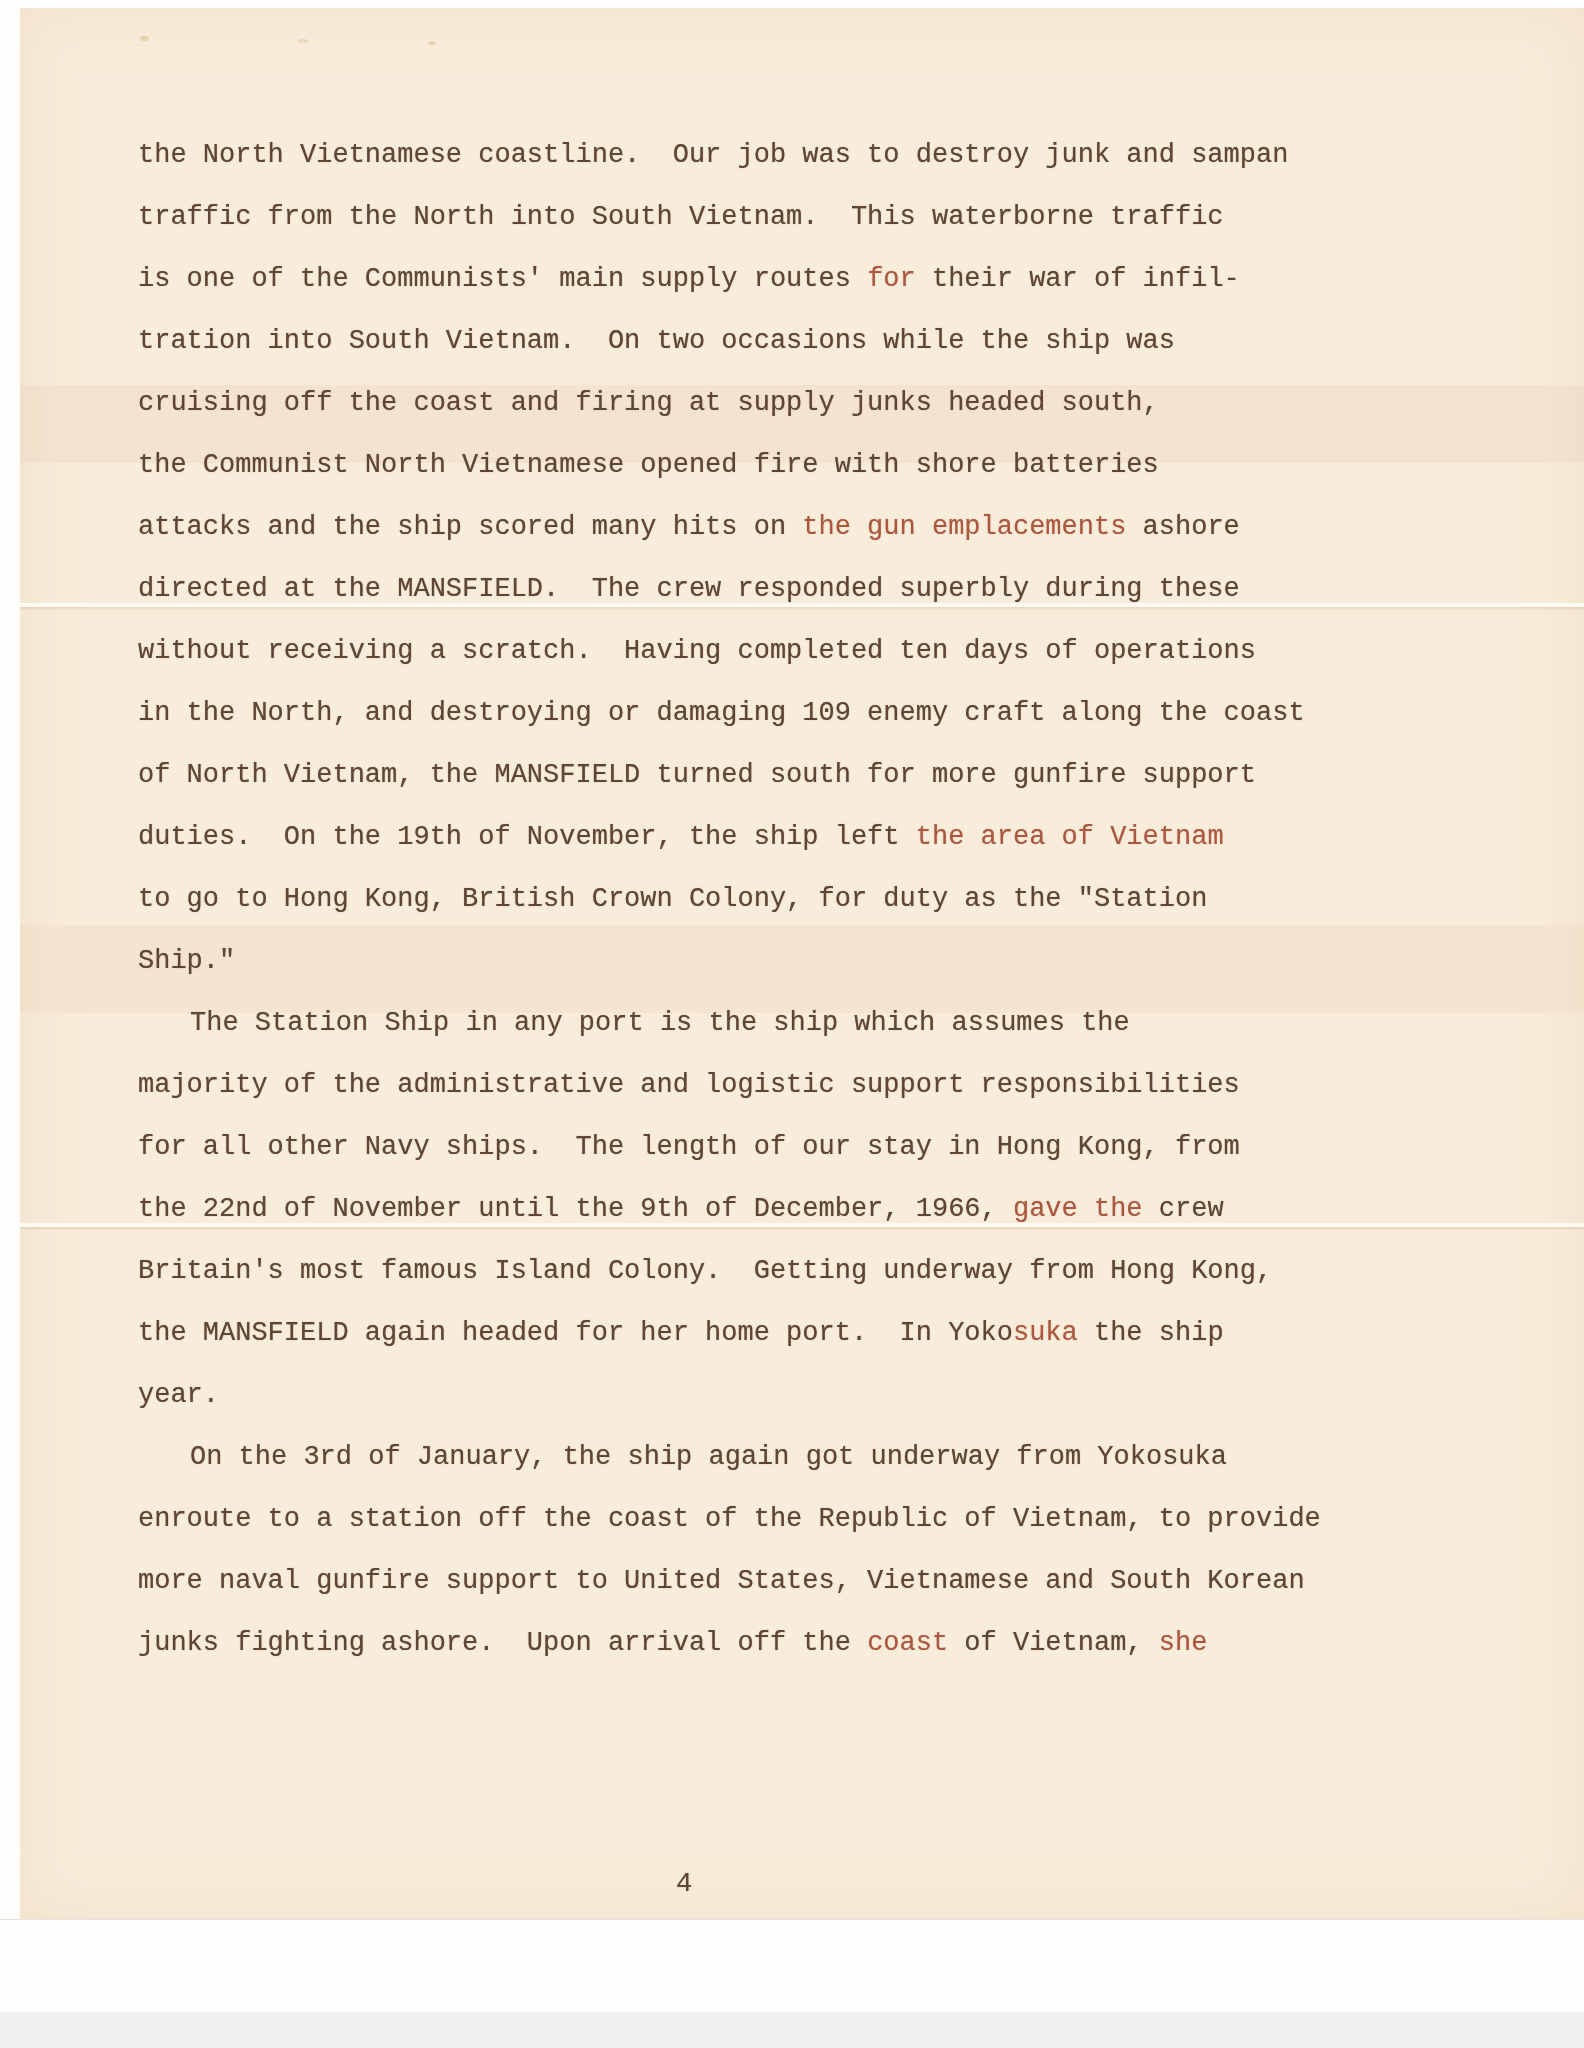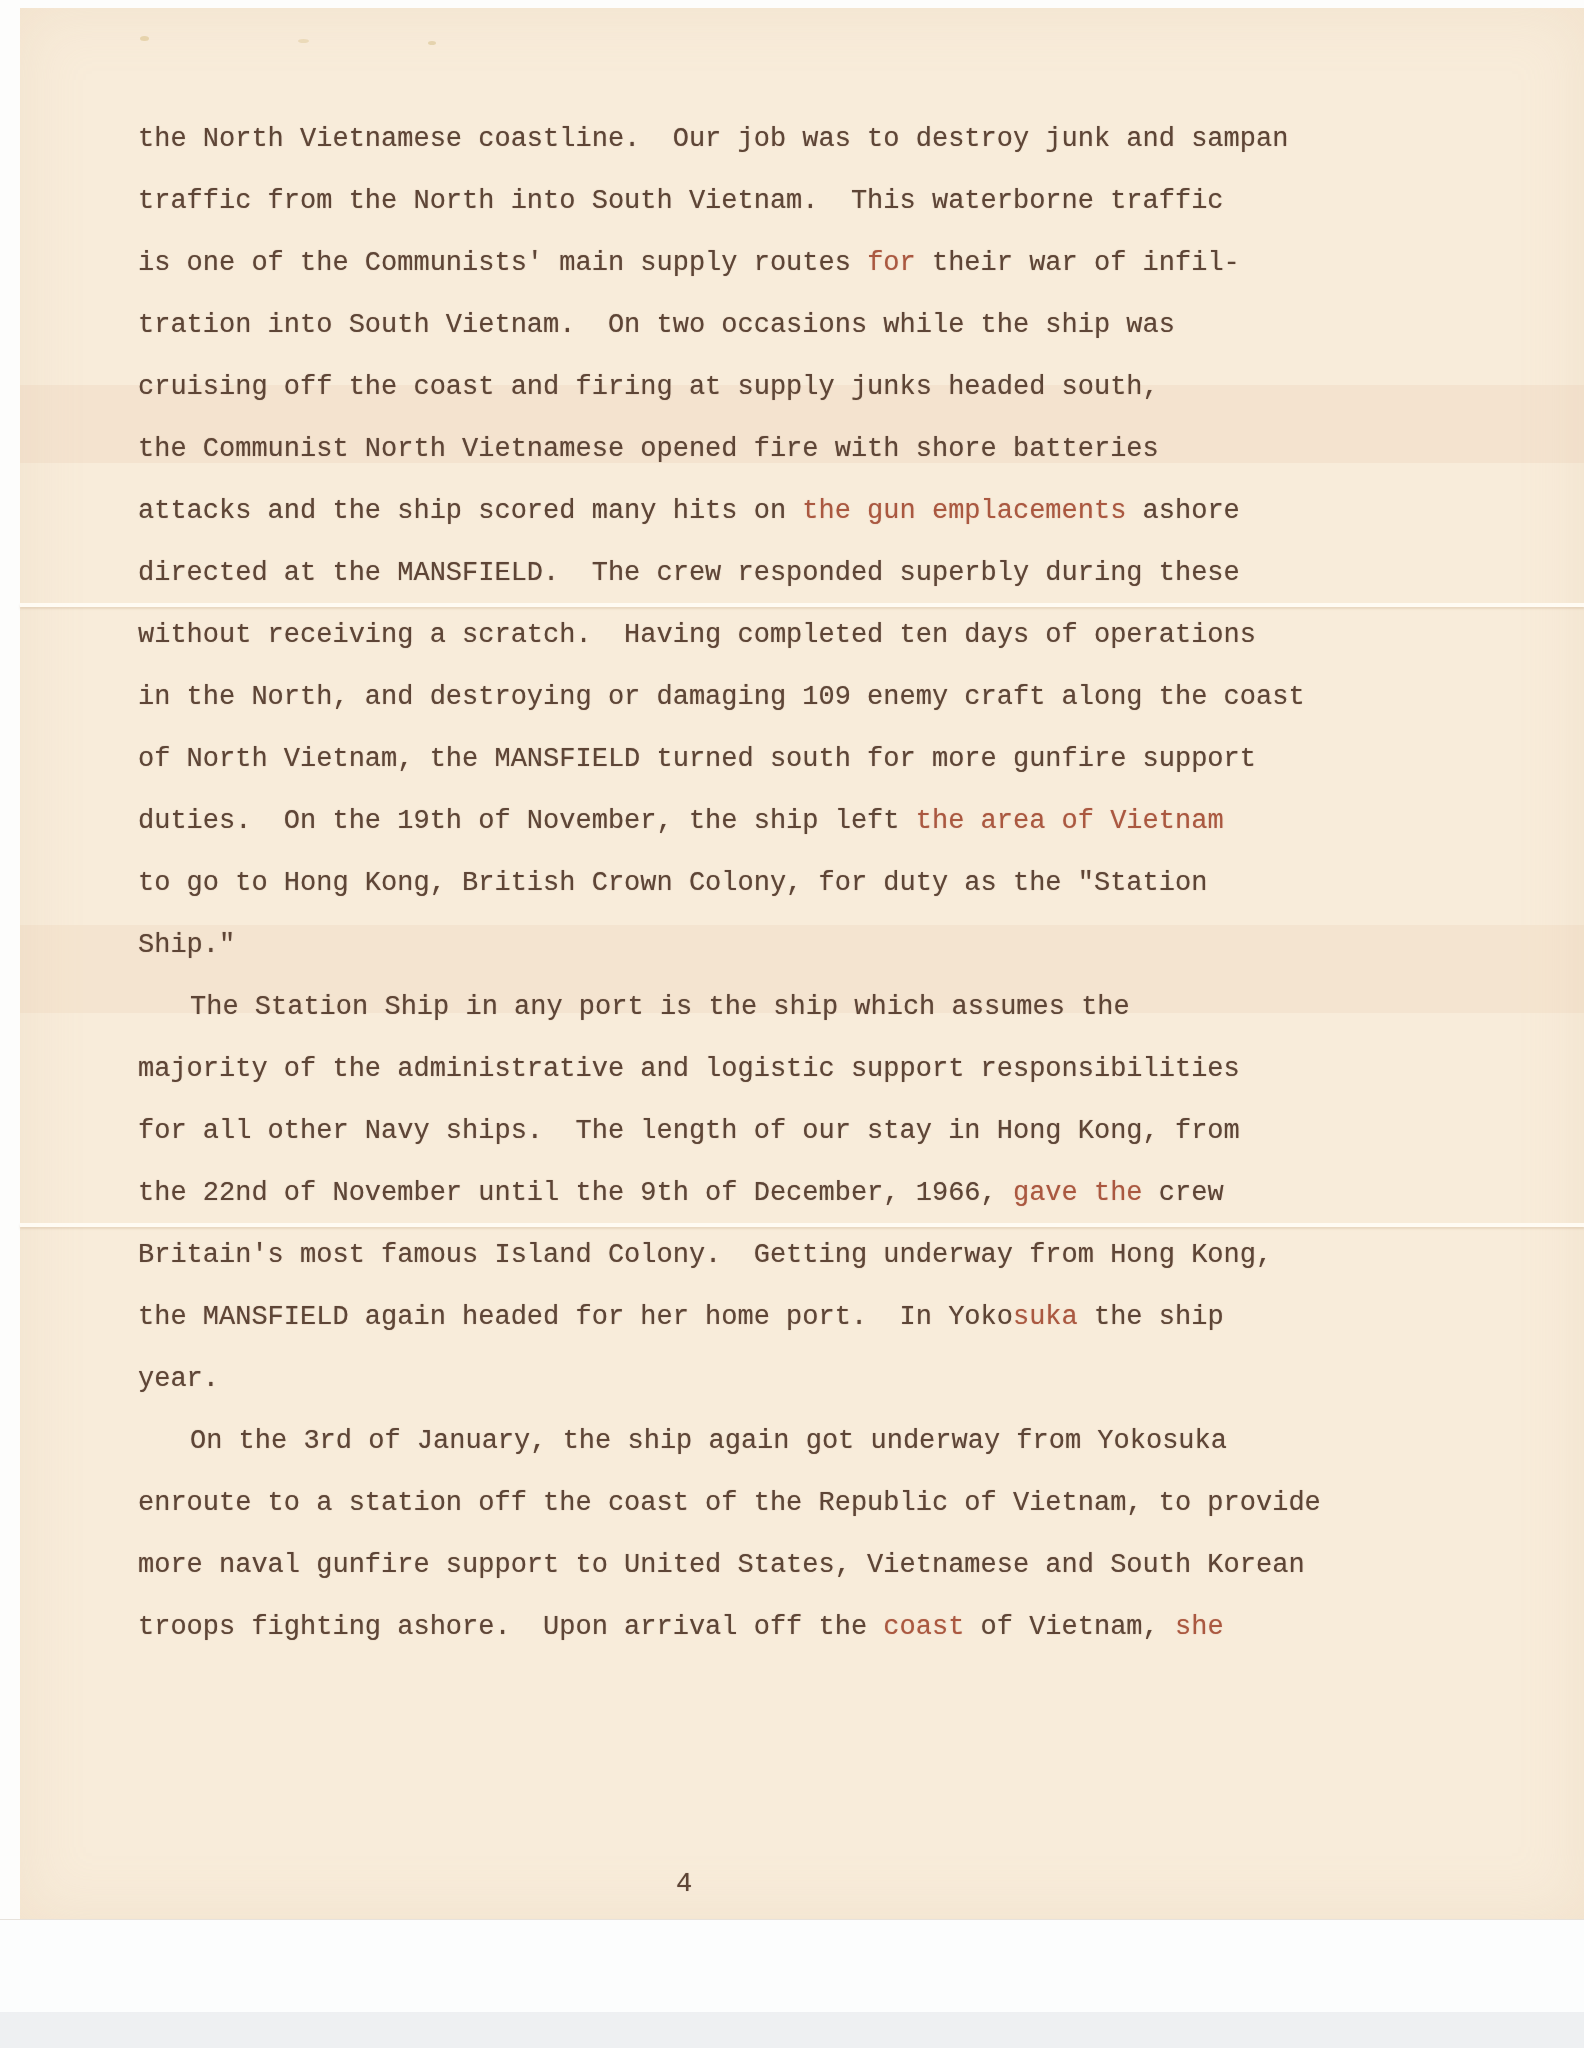--- a/index.html
+++ b/index.html
@@ -49,21 +49,21 @@
     position: absolute; border-radius: 50%;
     background: rgba(210,185,120,0.45);
   }
   .speck-1 { left: 120px; top: 28px; width: 9px; height: 5px; }
   .speck-2 { left: 278px; top: 31px; width: 11px; height: 4px; background: rgba(210,185,120,0.32); }
   .speck-3 { left: 408px; top: 33px; width: 8px; height: 4px; background: rgba(203,178,112,0.4); }
   
   .textblock {
     position: absolute;
     left: 118px;
-    top: 100px;
+    top: 116px;
     width: 1400px;
     color: var(--ink);
   }
   .line {
     height: 62px;
     line-height: 62px;
     font-size: 27px;
     white-space: pre;
     text-shadow: 0 0 1px rgba(94,69,54,0.55);
   }
@@ -124,21 +124,21 @@
         <div class="line indent"><span>The Station Ship in any port is the ship which assumes the</span></div>
         <div class="line"><span>majority of the administrative and logistic support responsibilities</span></div>
         <div class="line"><span>for all other Navy ships.  The length of our stay in Hong Kong, from</span></div>
         <div class="line"><span>the 22nd of November until the 9th of December, 1966, </span><span class="ink-red">gave the</span><span> crew</span></div>
         <div class="line"><span>Britain's most famous Island Colony.  Getting underway from Hong Kong,</span></div>
         <div class="line"><span>the MANSFIELD again headed for her home port.  In Yoko</span><span class="ink-red">suka</span><span> the ship</span></div>
         <div class="line"><span>year.</span></div>
         <div class="line indent"><span>On the 3rd of January, the ship again got underway from Yokosuka</span></div>
         <div class="line"><span>enroute to a station off the coast of the Republic of Vietnam, to provide</span></div>
         <div class="line"><span>more naval gunfire support to United States, Vietnamese and South Korean</span></div>
-        <div class="line"><span>troops fighting ashore.  Upon arrival off the </span><span class="ink-red">coast</span><span> of Vietnam, </span><span class="ink-red">she</span></div>
+        <div class="line"><span>junks fighting ashore.  Upon arrival off the </span><span class="ink-red">coast</span><span> of Vietnam, </span><span class="ink-red">she</span></div>
       </div>
 
     <div class="page-number">4</div>
   </div>
 
   <div class="bottom-white"></div>
   <div class="bottom-gray"></div>
 </div>
 
 </body></html>

